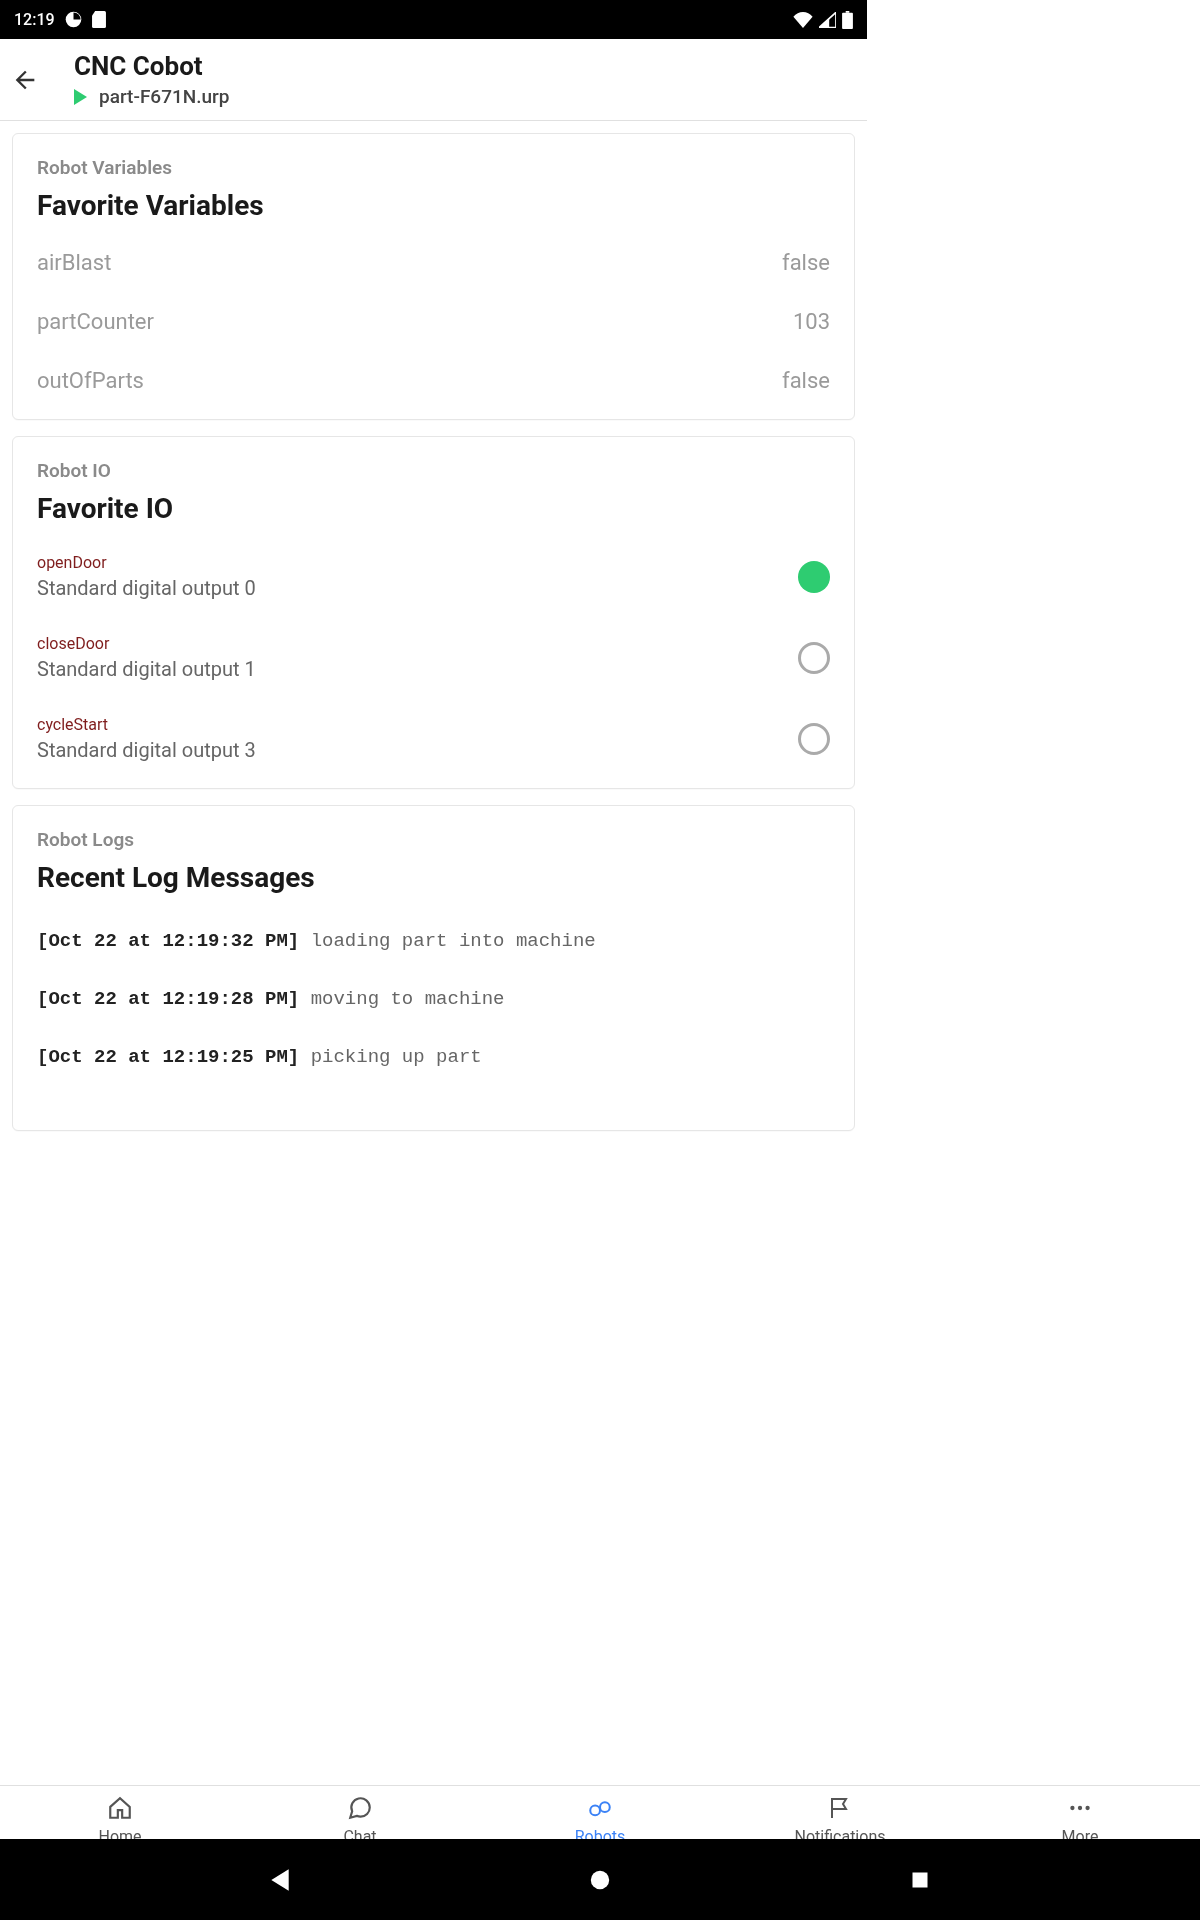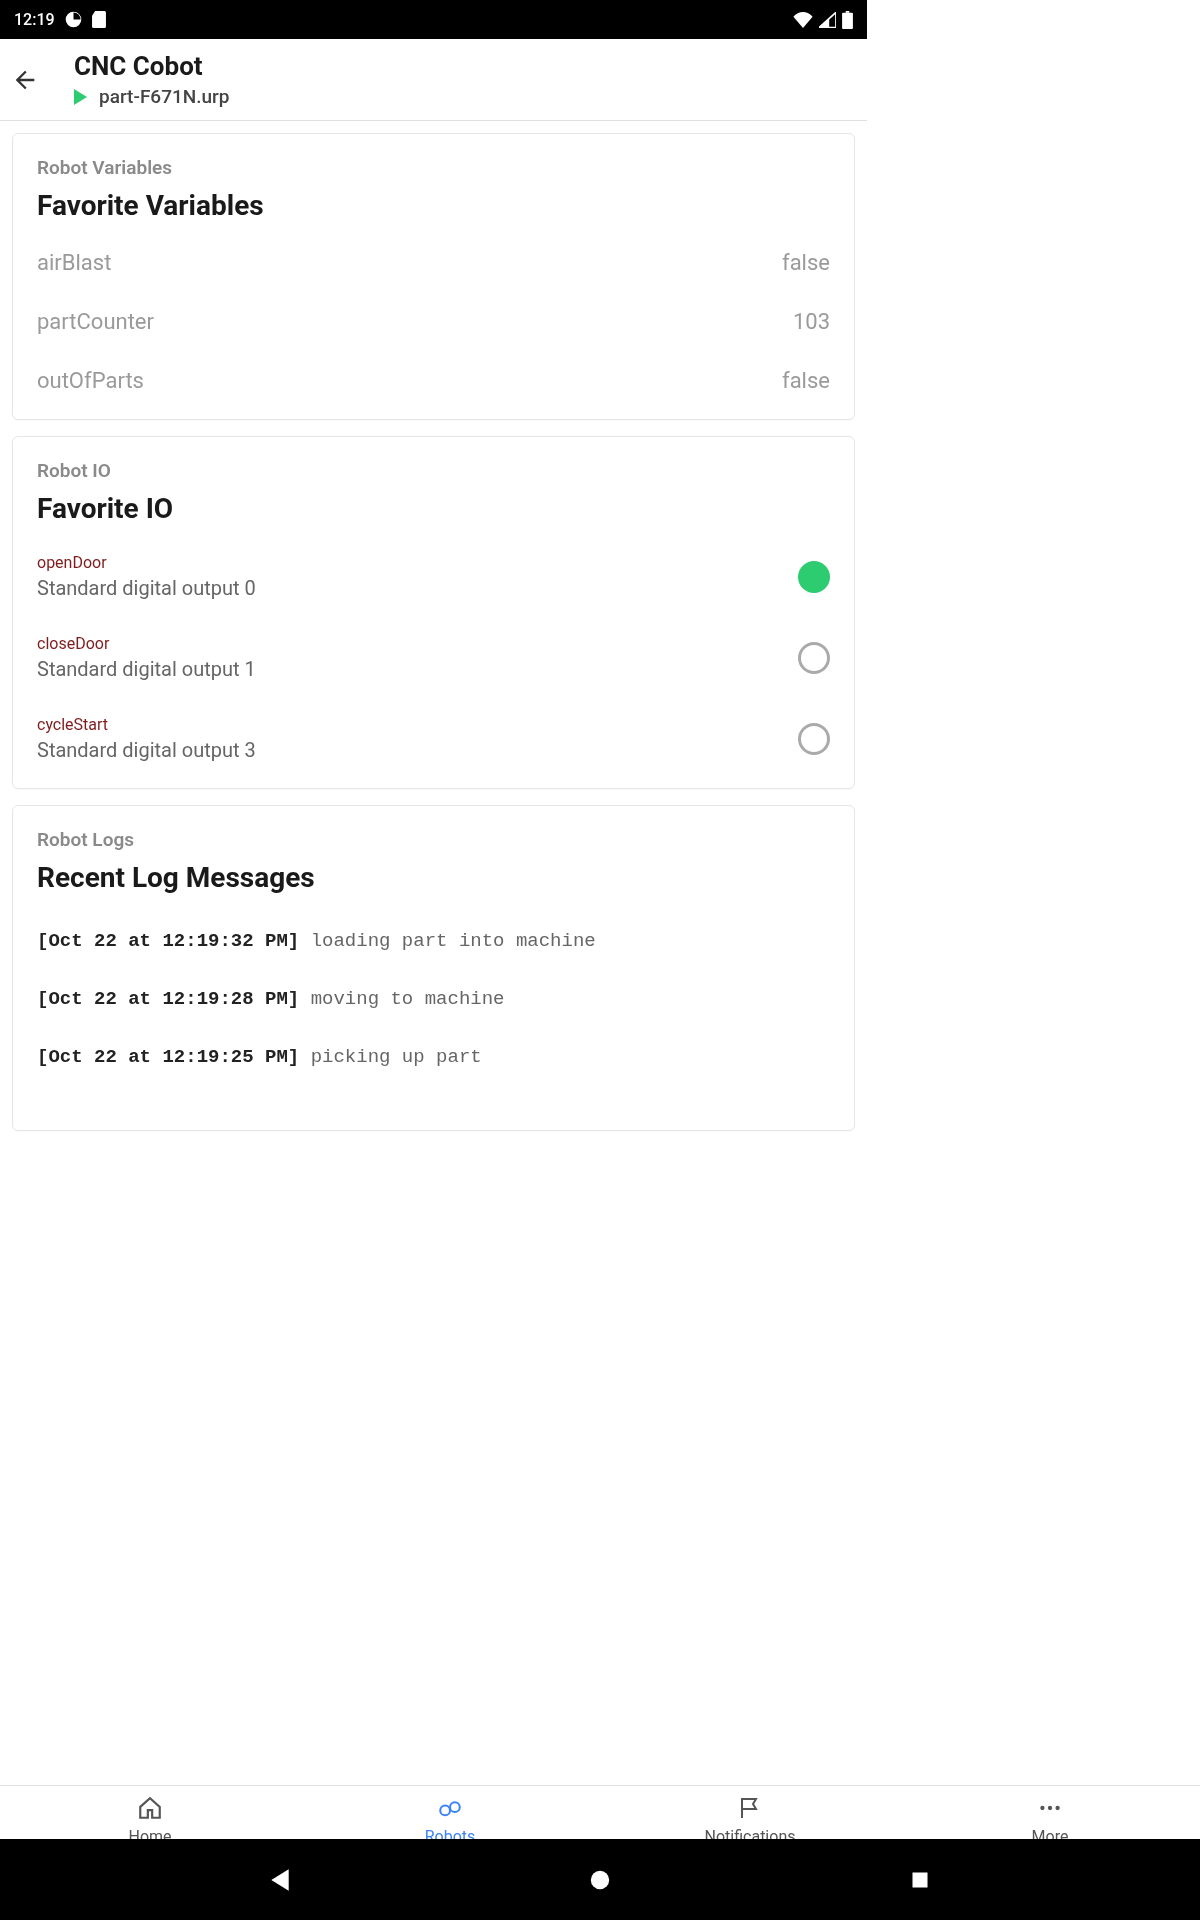--- a/index.html
+++ b/index.html
@@ -214,20 +214,28 @@
 
 <div class="bottom-nav">
   <div class="nav-item">
     <span class="nav-icon">
       <svg width="26" height="26" viewBox="0 0 24 24" fill="none" stroke="#555" stroke-width="2">
           <path d="M3 11 L12 3 L21 11 V21 H14 V14 H10 V21 H3 Z"></path>
         </svg>
     </span>
     <span>Home</span>
   </div>
+  <div class="nav-item">
+    <span class="nav-icon">
+      <svg width="26" height="26" viewBox="0 0 24 24" fill="none" stroke="#555" stroke-width="2">
+          <path d="M21 11.5a8.38 8.38 0 0 1-8.5 8.5 8.5 8.5 0 0 1-3.5-.75L3 21l1.75-6A8.5 8.5 0 1 1 21 11.5z"></path>
+        </svg>
+    </span>
+    <span>Chat</span>
+  </div>
   <div class="nav-item active">
     <span class="nav-icon">
       <svg width="30" height="26" viewBox="0 0 32 24" fill="none" stroke="#3b82f6" stroke-width="2.5">
           <circle cx="10" cy="15" r="6"></circle>
           <circle cx="22" cy="11" r="6"></circle>
         </svg>
     </span>
     <span>Robots</span>
   </div>
   <div class="nav-item">

